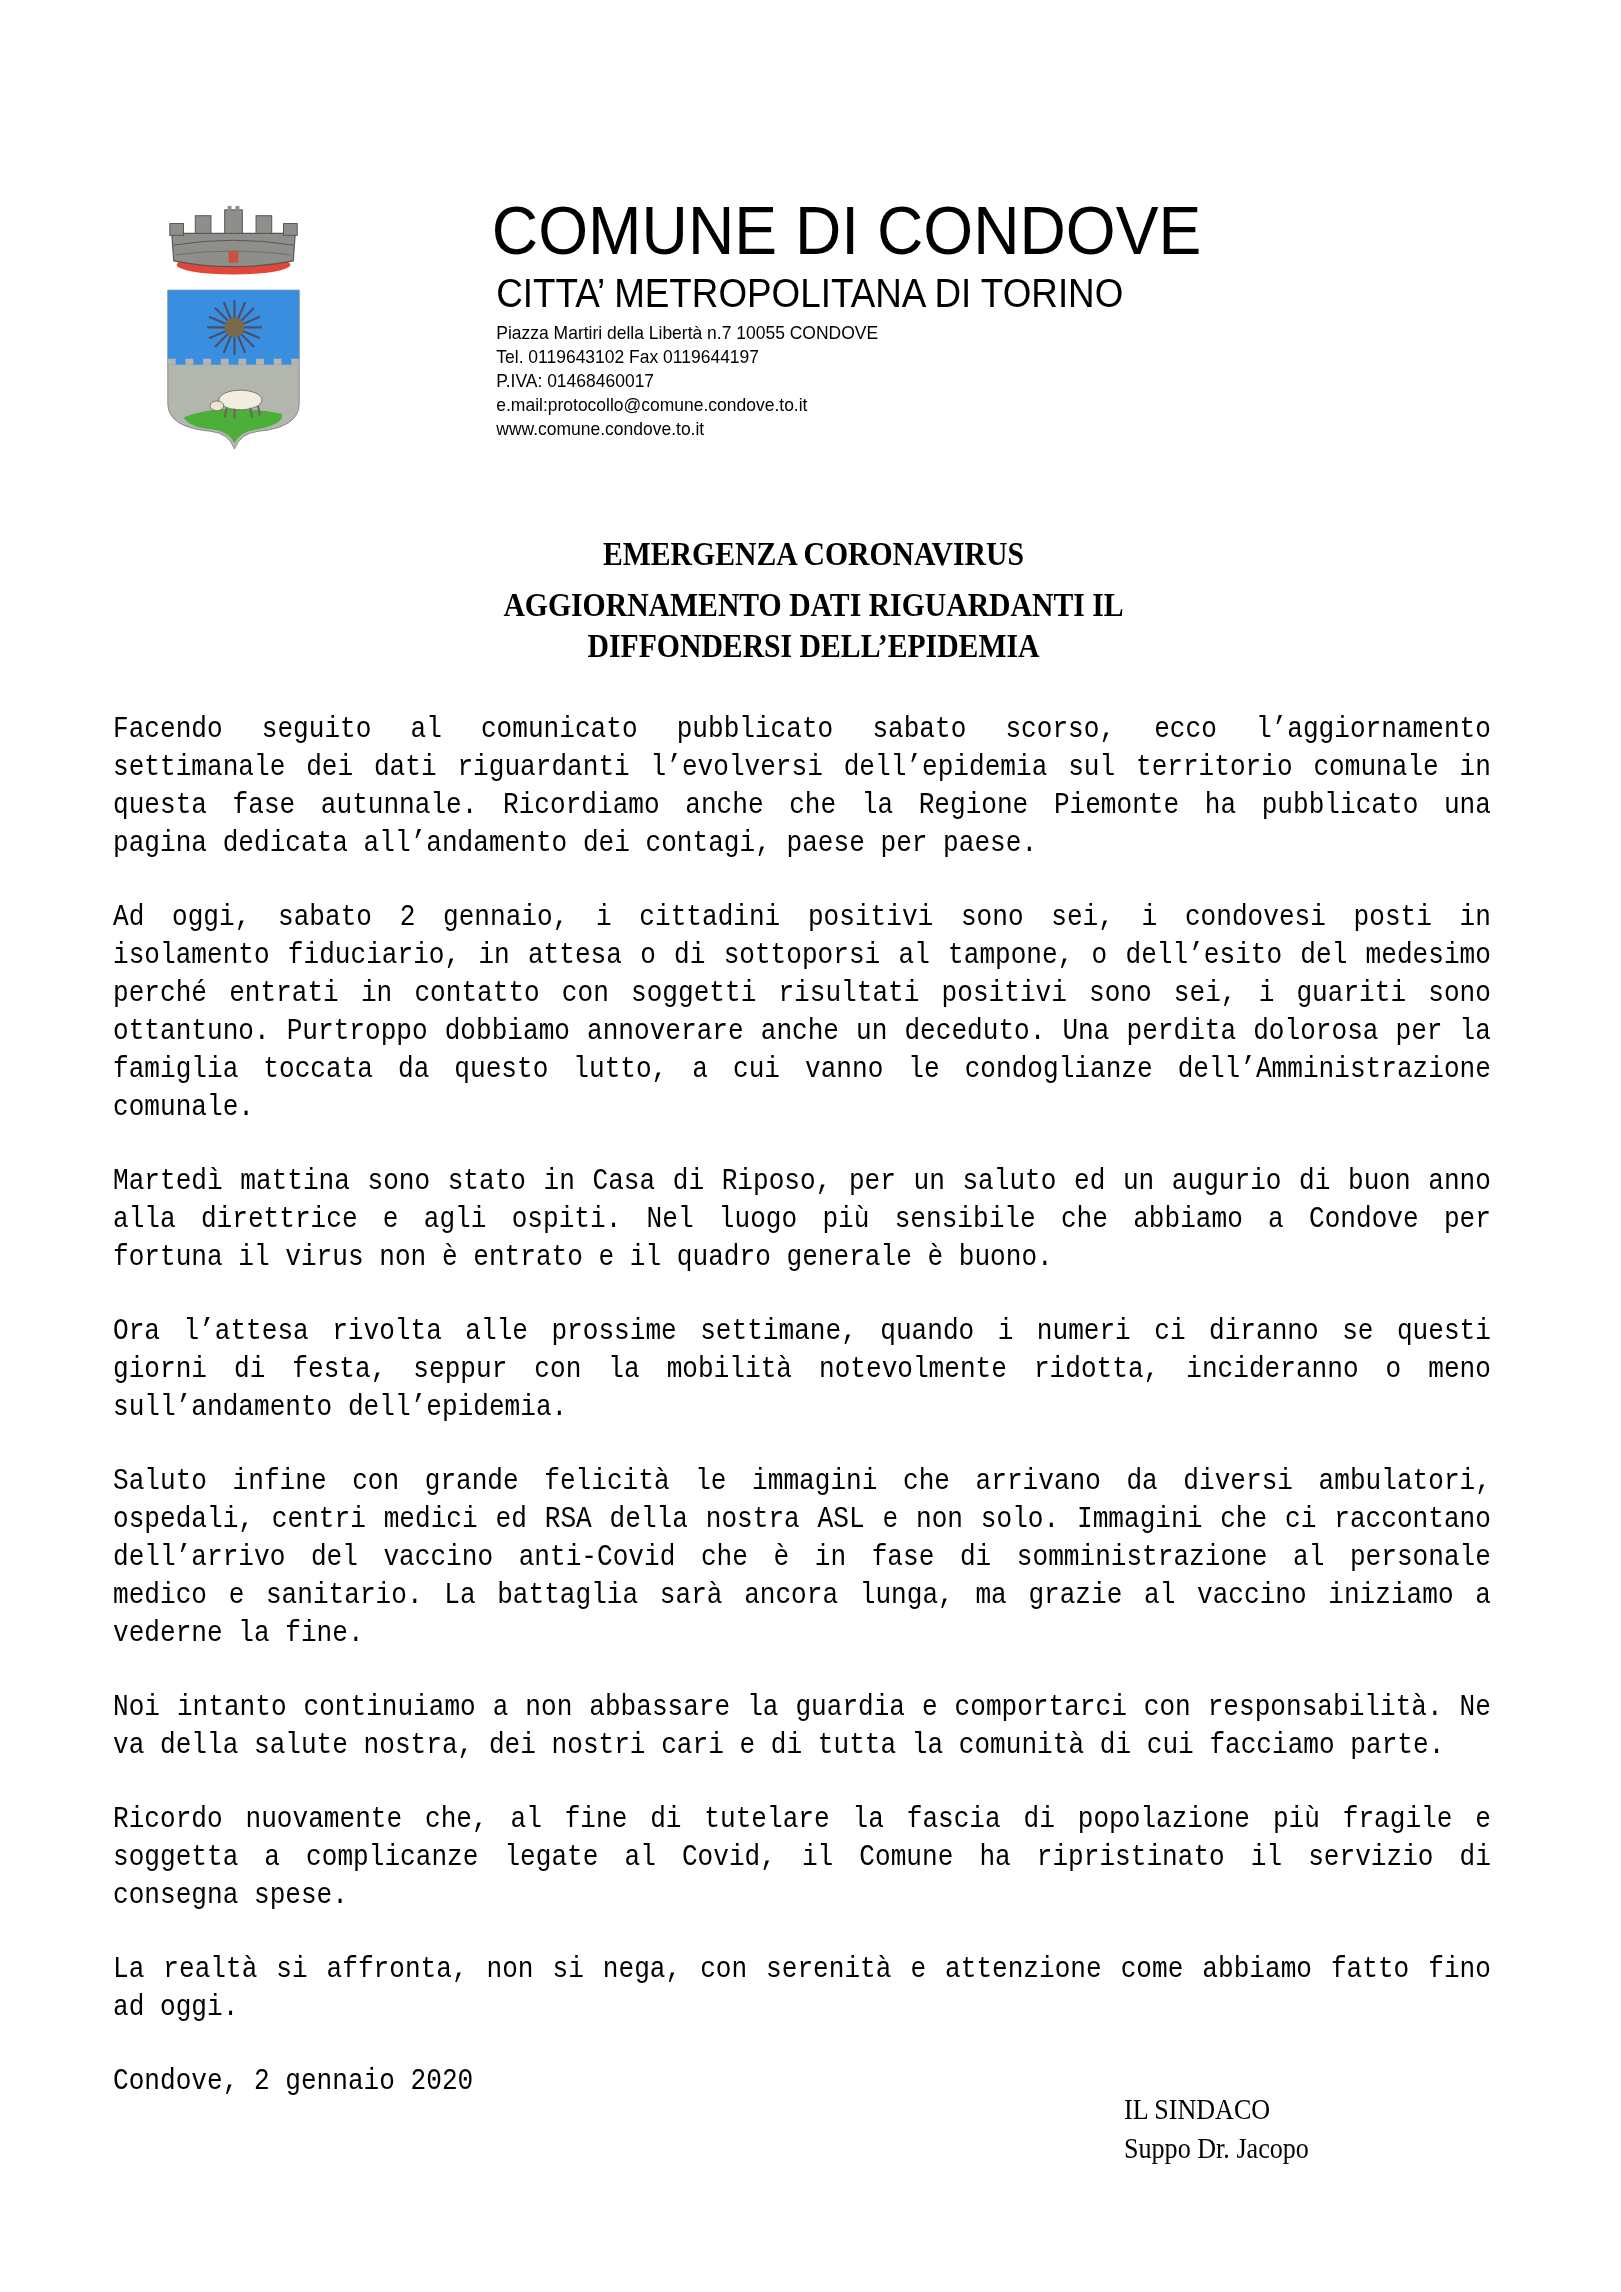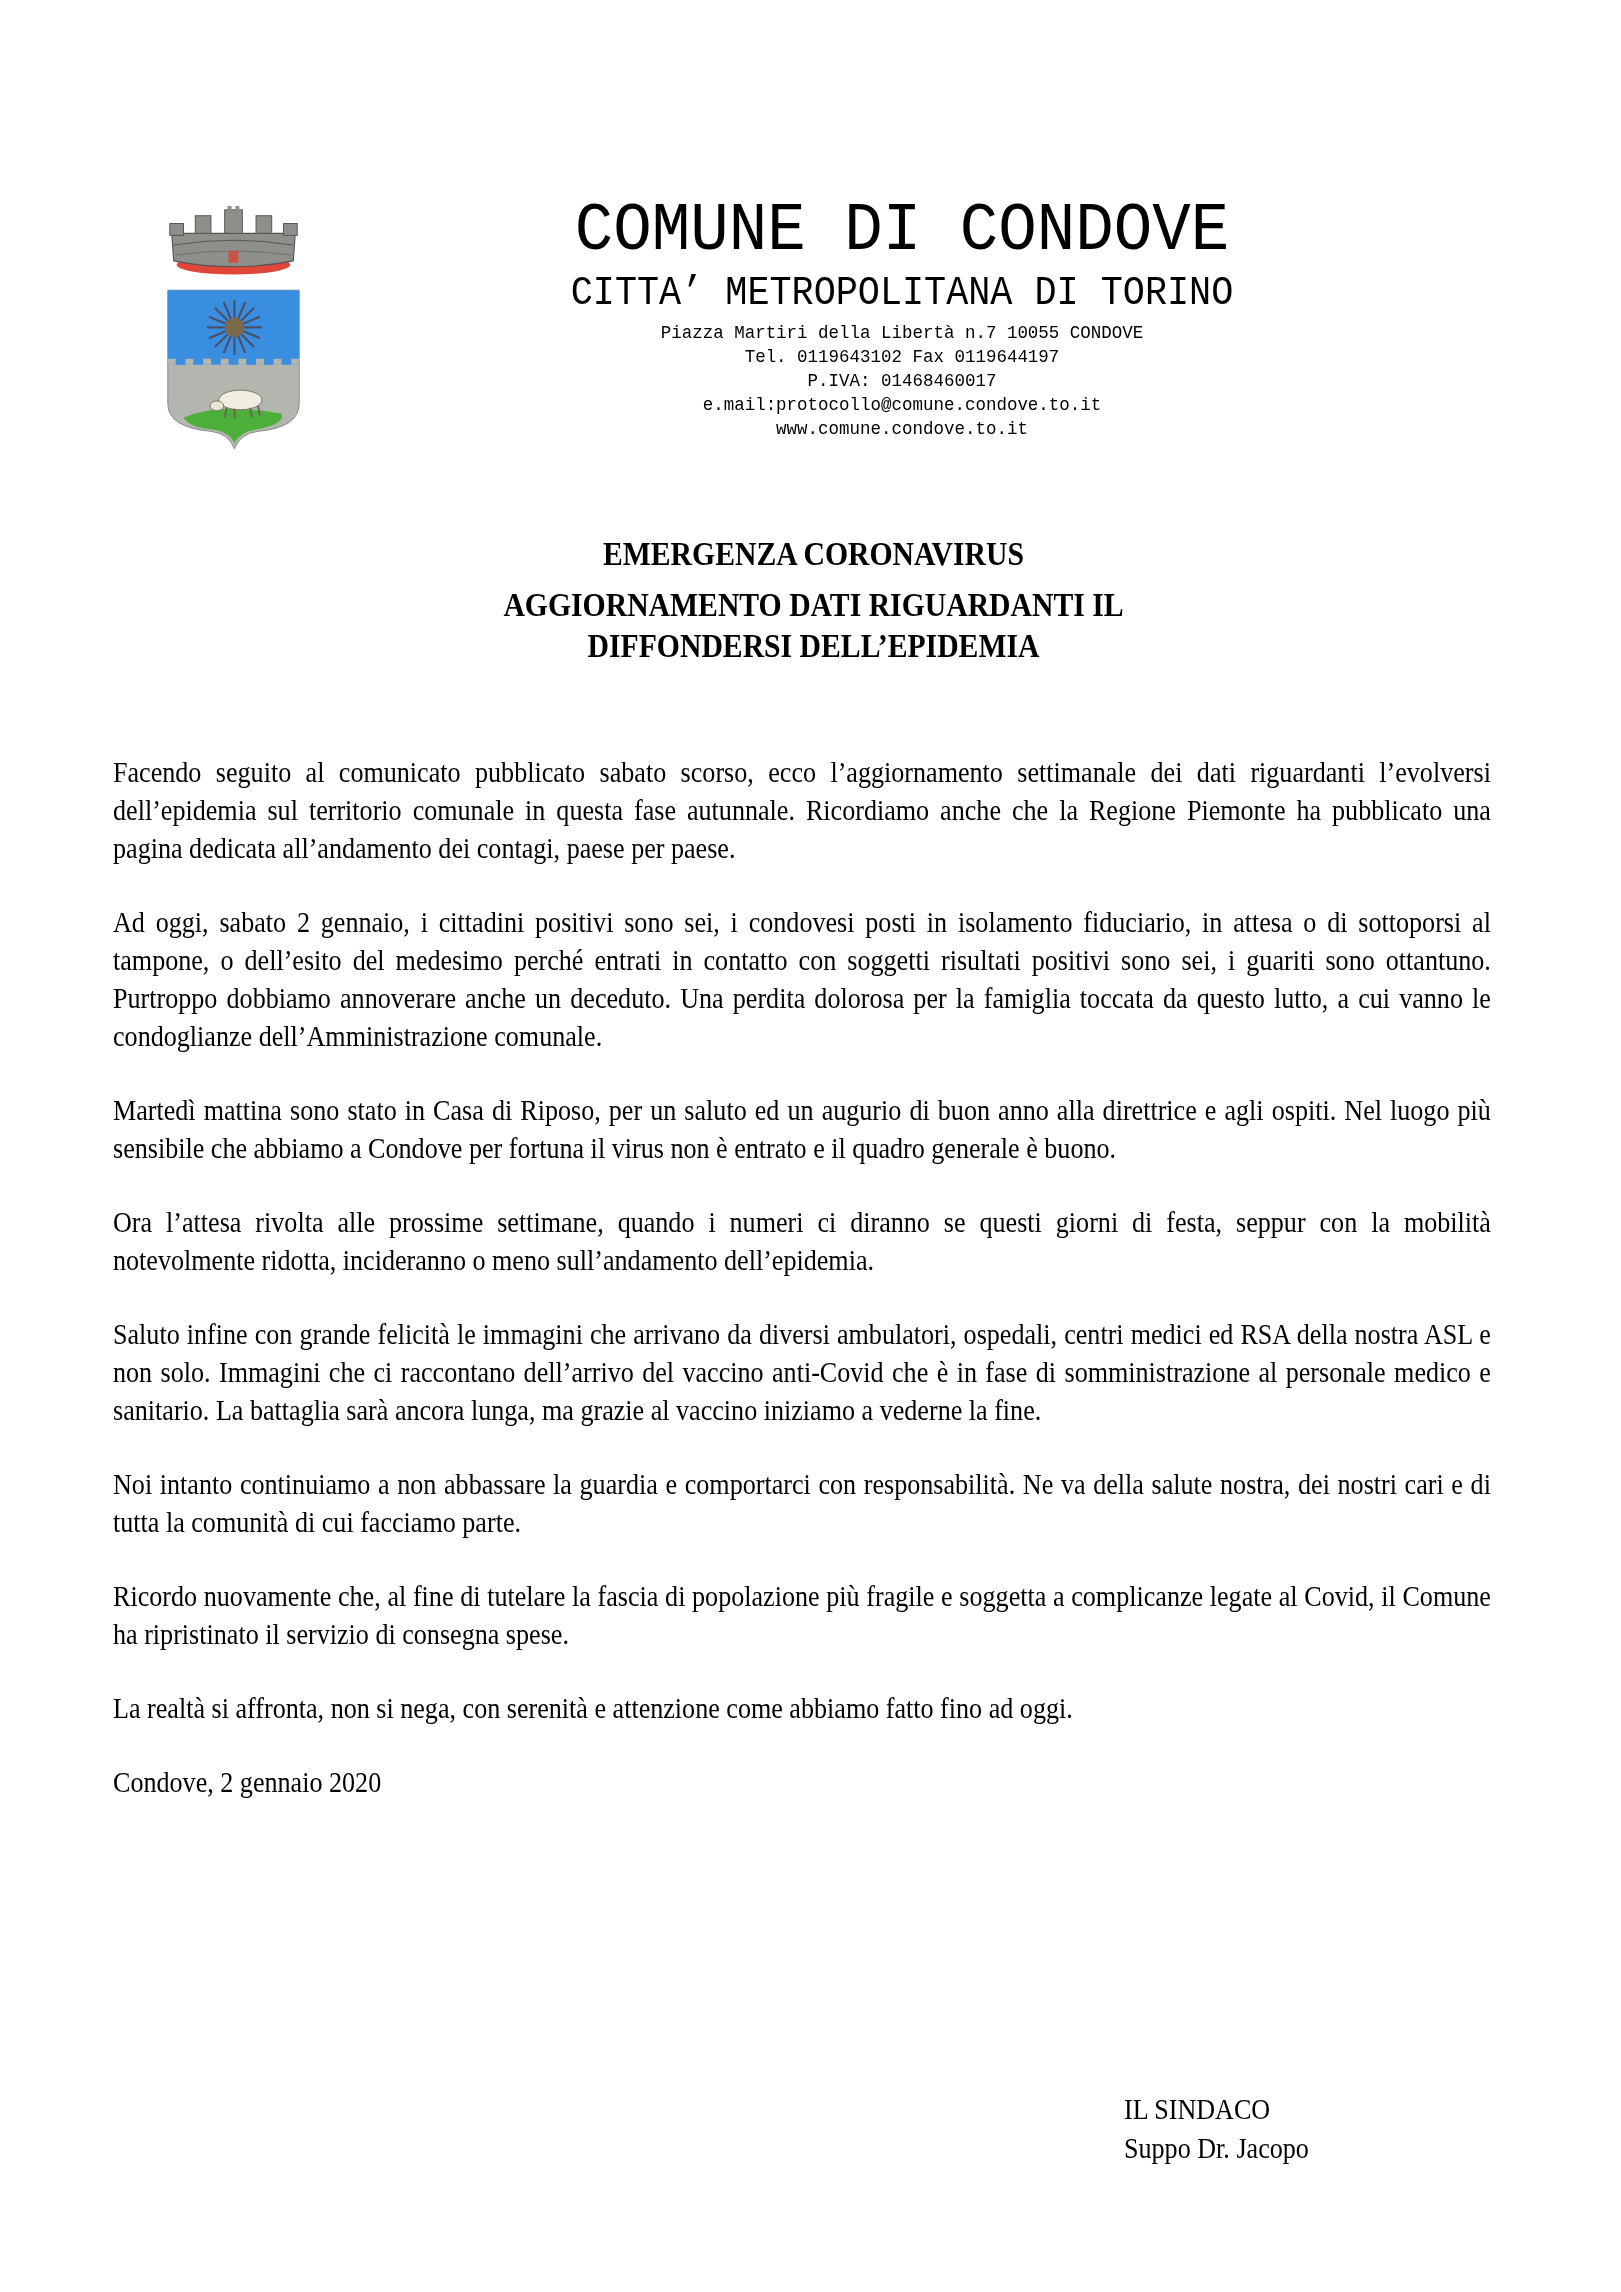--- a/index.html
+++ b/index.html
@@ -26,22 +26,22 @@
       left: 160px;
       top: 196px;
       width: 147px;
       height: 257px;
     }
     .org-block {
       position: absolute;
       left: 461px;
       top: 192px;
       width: 882px;
-      text-align: center;
-      font-family: Liberation Mono, monospace;
+      text-align: left;
+      font-family: Liberation Sans, sans-serif;
     }
     .org-name {
       font-size: 69px;
       line-height: 78px;
       letter-spacing: 0px;
       transform: scaleX(0.93);
       transform-origin: center;
       white-space: nowrap;
     }
     .org-sub {
@@ -72,23 +72,23 @@
       font-size: 33px;
       line-height: 41px;
       transform: scaleX(0.9);
       transform-origin: center;
     }
     .headline .h1 { margin-bottom: 9.8px; }
 
     .body {
       position: absolute;
       left: 113px;
-      top: 753px;
+      top: 711px;
       width: 1378px;
-      font-family: Liberation Serif, serif;
+      font-family: Liberation Mono, monospace;
       font-size: 29px;
       line-height: 38px;
     }
     .para {
       margin: 0 0 36px 0;
       text-align: justify;
       text-align-last: left;
       transform: scaleX(0.9);
       transform-origin: left;
       width: 1531px;

